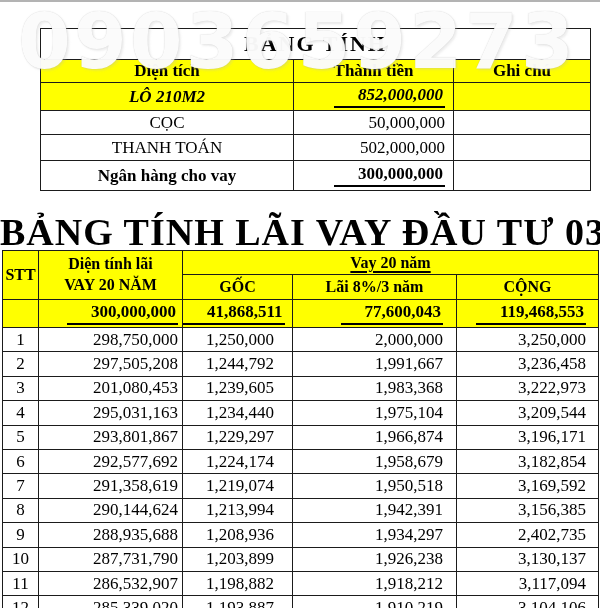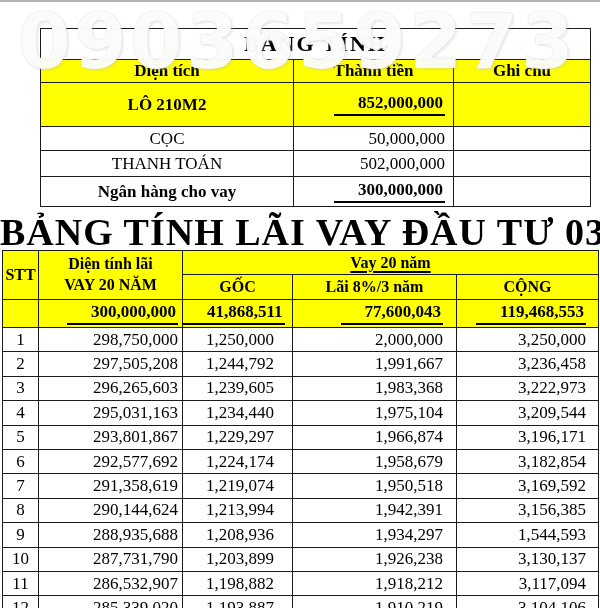--- a/index.html
+++ b/index.html
@@ -14,21 +14,21 @@
   table{border-collapse:collapse;table-layout:fixed;}
   .summary{position:absolute;left:40px;top:28px;width:550px;}
   .summary th,.summary td{border:1.6px solid #1b1b1b;padding:0;vertical-align:middle;overflow:hidden;white-space:nowrap;}
   .summary .t-title td{height:30px;background:#fff;font-weight:bold;font-size:22px;text-align:center;letter-spacing:2px;}
   .summary .t-head th{height:22px;background:var(--hl);font-weight:bold;font-size:17px;text-align:center;}
   .summary tbody td{font-size:17px;}
   .summary tbody .c-label{text-align:center;}
   .summary tbody .c-value{text-align:right;padding-right:8px;}
   .summary tbody tr.fill-yellow{background:var(--hl);}
   .summary tbody tr.bold{font-weight:bold;}
-  .summary tbody tr:nth-child(1){height:44px;}
+  .summary tbody tr:nth-child(1){height:28px;font-style:italic;}
   .summary tbody tr:nth-child(2){height:24px;padding-left:8px;}
   .summary tbody tr:nth-child(3){height:26px;}
   .summary tbody tr:nth-child(4){height:30px;}
 
   .acct-u{display:inline-block;border-bottom:2.5px solid #000;padding:0 2px 1px 24px;}
 
   
   .section-title{
     position:absolute;left:0;top:210px;width:600px;height:38px;
     text-align:center;font-weight:bold;font-size:38px;letter-spacing:1px;white-space:nowrap;
@@ -151,21 +151,21 @@
       </tr>
       <tr>
         <td class="c-stt">2</td>
         <td class="c-principal">297,505,208</td>
         <td class="c-goc">1,244,792</td>
         <td class="c-lai">1,991,667</td>
         <td class="c-cong">3,236,458</td>
       </tr>
       <tr>
         <td class="c-stt">3</td>
-        <td class="c-principal">296,265,603</td>
+        <td class="c-principal">201,080,453</td>
         <td class="c-goc">1,239,605</td>
         <td class="c-lai">1,983,368</td>
         <td class="c-cong">3,222,973</td>
       </tr>
       <tr>
         <td class="c-stt">4</td>
         <td class="c-principal">295,031,163</td>
         <td class="c-goc">1,234,440</td>
         <td class="c-lai">1,975,104</td>
         <td class="c-cong">3,209,544</td>
@@ -196,21 +196,21 @@
         <td class="c-principal">290,144,624</td>
         <td class="c-goc">1,213,994</td>
         <td class="c-lai">1,942,391</td>
         <td class="c-cong">3,156,385</td>
       </tr>
       <tr>
         <td class="c-stt">9</td>
         <td class="c-principal">288,935,688</td>
         <td class="c-goc">1,208,936</td>
         <td class="c-lai">1,934,297</td>
-        <td class="c-cong">1,544,593</td>
+        <td class="c-cong">2,402,735</td>
       </tr>
       <tr>
         <td class="c-stt">10</td>
         <td class="c-principal">287,731,790</td>
         <td class="c-goc">1,203,899</td>
         <td class="c-lai">1,926,238</td>
         <td class="c-cong">3,130,137</td>
       </tr>
       <tr>
         <td class="c-stt">11</td>

